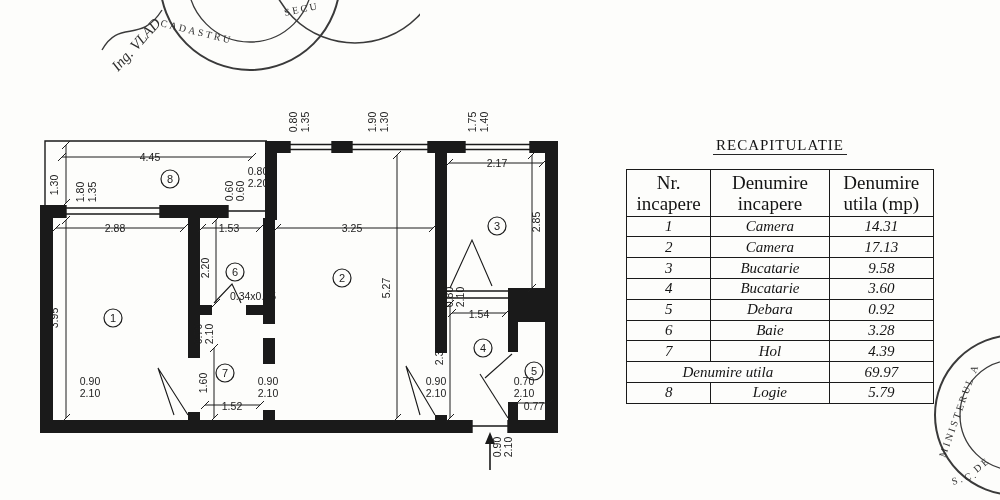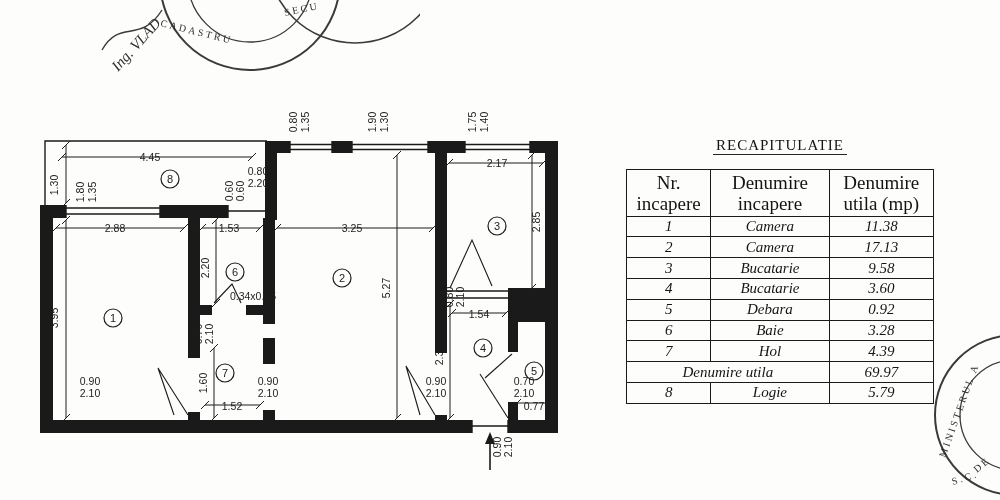--- a/index.html
+++ b/index.html
@@ -187,21 +187,21 @@
           <th class="col-den">Denumire
 incapere</th>
           <th class="col-sup">Denumire
 utila (mp)</th>
         </tr>
       </thead>
       <tbody>
         <tr>
           <td>1</td>
           <td>Camera</td>
-          <td>11.38</td>
+          <td>14.31</td>
         </tr>
         <tr>
           <td>2</td>
           <td>Camera</td>
           <td>17.13</td>
         </tr>
         <tr>
           <td>3</td>
           <td>Bucatarie</td>
           <td>9.58</td>

